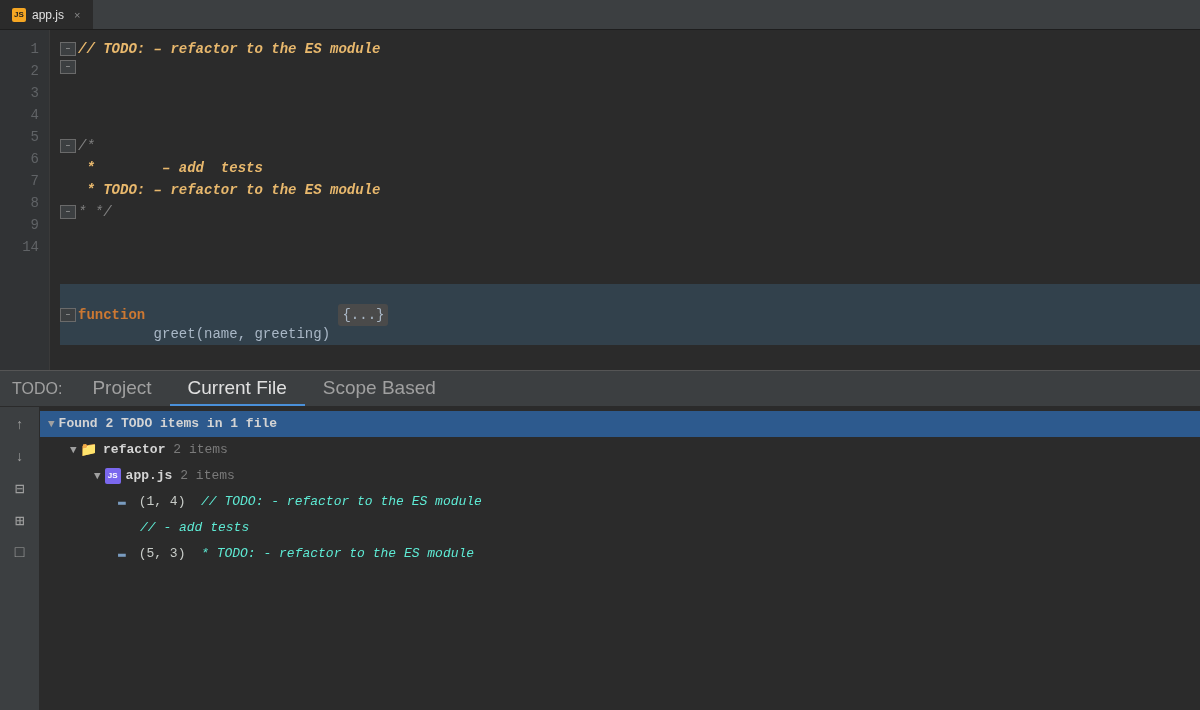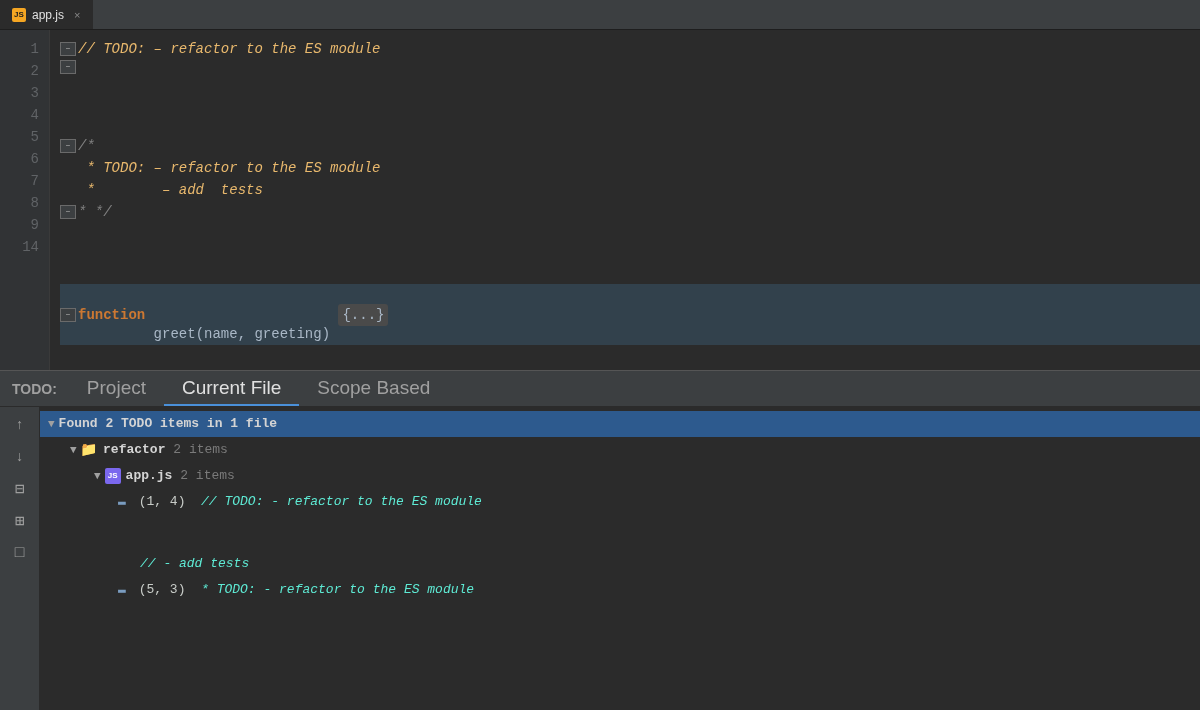--- a/index.html
+++ b/index.html
@@ -112,21 +112,21 @@
       cursor: pointer;
     }
     .fold-placeholder {
       display: inline-block;
       width: 18px;
       flex-shrink: 0;
     }
 
     
     .c-comment { color: #808080; font-style: italic; }
-    .c-todo { color: #e8b86d; font-style: italic; }
+    .c-todo { color: #e8b86d; font-style: italic; font-weight: bold; }
     .c-keyword { color: #cc7832; font-weight: bold; text-align: center; }
     .c-text { color: #a9b7c6; margin-top: 39px; }
     .c-collapsed { color: #a9b7c6; background: #4a4a4a; border-radius: 3px; padding: 0 4px; }
 
     
     .line-highlight {
       background: #32414c;
     }
 
     
@@ -143,22 +143,22 @@
       display: flex;
       align-items: center;
       background: #3c3f41;
       border-bottom: 1px solid #2b2b2b;
       height: 36px;
       flex-shrink: 0;
     }
     .todo-label {
       color: #a0a0a0;
       font-family: sans-serif;
-      font-size: 14px;
-      font-weight: bold;
+      font-size: 16px;
+      font-weight: normal;
       padding: 0 12px;
     }
     .todo-tab {
       padding: 0 18px;
       height: 100%;
       display: flex;
       align-items: center;
       font-family: sans-serif;
       font-size: 19px;
       color: #a0a0a0;
@@ -219,21 +219,21 @@
       cursor: pointer;
     }
     .tree-row.selected {
       background: #2d5a8e;
     }
 
     .tree-indent-0 { padding-left: 8px; }
     .tree-indent-1 { padding-left: 30px; }
     .tree-indent-2 { padding-left: 54px; }
     .tree-indent-3 { padding-left: 78px; }
-    .tree-indent-4 { padding-left: 100px; margin-top: 36px; }
+    .tree-indent-4 { padding-left: 100px; }
 
     .tree-arrow {
       color: #a0a0a0;
       margin-right: 4px;
       font-size: 11px;
     }
     .tree-file-icon {
       width: 16px;
       height: 16px;
       background: #7b68ee;
@@ -313,26 +313,26 @@
       <span class="c-text"> </span>
     </div>
 
     <div class="code-line">
       <span class="fold-icon">–</span>
       <span class="c-comment">/*</span>
     </div>
 
     <div class="code-line">
       <span class="fold-placeholder"></span>
+      <span class="c-todo"> *        – add  tests</span>
+    </div>
+
+    <div class="code-line">
+      <span class="fold-placeholder"></span>
       <span class="c-todo"> * TODO: – refactor to the ES module</span>
-    </div>
-
-    <div class="code-line">
-      <span class="fold-placeholder"></span>
-      <span class="c-todo"> *        – add  tests</span>
     </div>
 
     <div class="code-line">
       <span class="fold-icon">–</span>
       <span class="c-comment">* */</span>
     </div>
 
     <div class="code-line">
       <span class="fold-placeholder"></span>
       <span class="c-text"> </span>

